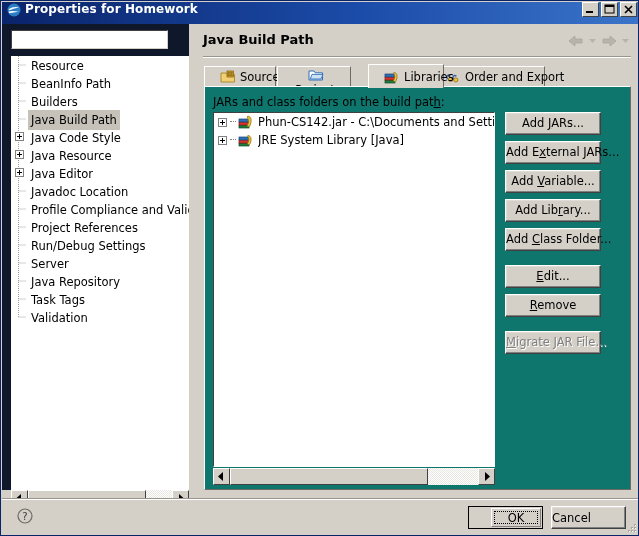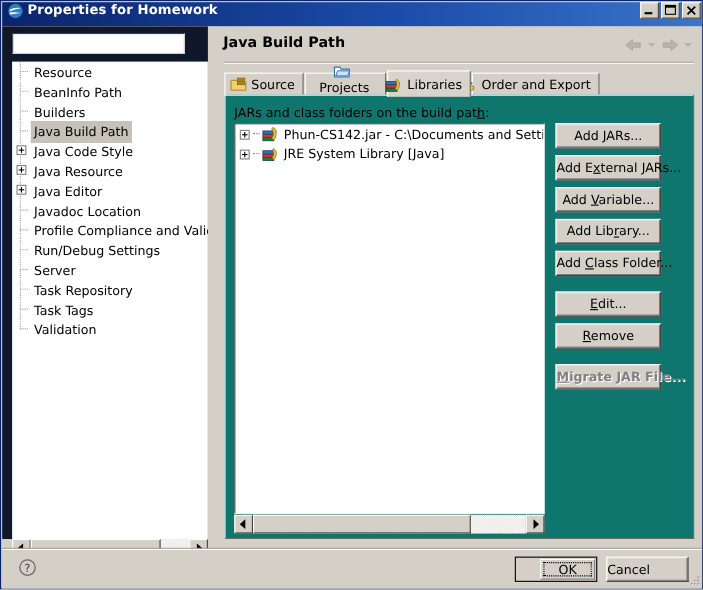--- a/index.html
+++ b/index.html
@@ -229,25 +229,24 @@
     position: absolute;
     top: 2px;
     height: 21px;
     box-sizing: border-box;
     background: #d4d0c8;
     border-top: 1px solid #ffffff;
     border-left: 1px solid #ffffff;
     border-right: 1px solid #6e6a64;
     display: flex;
     align-items: center;
-    padding: 0 7px 0 5px;
+    padding: 0 7px 0 15px;
     font-size: 11.5px;
     white-space: nowrap;
     cursor: default;
-    justify-content: flex-end;
   }
   .tab.selected {
     top: 0px;
     height: 24px;
     background: #d8d4cc;
     border-top: 1px solid #ffffff;
     border-left: 1px solid #ffffff;
     border-right: 1px solid #6e6a64;
     z-index: 5;
   }
@@ -360,21 +359,20 @@
     color: #000;
     text-align: center;
     line-height: 21px;
     cursor: default;
     padding: 0;
     white-space: nowrap;
   }
   .dlg-btn.disabled {
     color: #808080;
     text-shadow: 1px 1px 0 #ffffff;
-    font-weight: bold;
   }
   .dlg-btn.gap { margin-top: 14px; }
   .mn { text-decoration: underline; }
 
   
   #bottombar {
     position: absolute;
     left: 0; top: 475px;
     width: 637px; height: 36px;
     background: #d4d0c8;
@@ -523,29 +521,33 @@
                 <path d="M1.5 0 L1.5 18" stroke="#a0a0a0" stroke-width="1" stroke-dasharray="1 1"></path>
                 <path d="M1.5 9 L9 9" stroke="#a0a0a0" stroke-width="1" stroke-dasharray="1 1"></path>
               </svg></span><span class="tlabel">Javadoc Location</span></div>
           <div class="tree-item"><span class="tree-guide"><svg width="12" height="18" viewBox="0 0 12 18">
                 <path d="M1.5 0 L1.5 18" stroke="#a0a0a0" stroke-width="1" stroke-dasharray="1 1"></path>
                 <path d="M1.5 9 L9 9" stroke="#a0a0a0" stroke-width="1" stroke-dasharray="1 1"></path>
               </svg></span><span class="tlabel">Profile Compliance and Validatio</span></div>
           <div class="tree-item"><span class="tree-guide"><svg width="12" height="18" viewBox="0 0 12 18">
                 <path d="M1.5 0 L1.5 18" stroke="#a0a0a0" stroke-width="1" stroke-dasharray="1 1"></path>
                 <path d="M1.5 9 L9 9" stroke="#a0a0a0" stroke-width="1" stroke-dasharray="1 1"></path>
+              </svg></span><span class="tlabel">Project References</span></div>
+          <div class="tree-item"><span class="tree-guide"><svg width="12" height="18" viewBox="0 0 12 18">
+                <path d="M1.5 0 L1.5 18" stroke="#a0a0a0" stroke-width="1" stroke-dasharray="1 1"></path>
+                <path d="M1.5 9 L9 9" stroke="#a0a0a0" stroke-width="1" stroke-dasharray="1 1"></path>
               </svg></span><span class="tlabel">Run/Debug Settings</span></div>
           <div class="tree-item"><span class="tree-guide"><svg width="12" height="18" viewBox="0 0 12 18">
                 <path d="M1.5 0 L1.5 18" stroke="#a0a0a0" stroke-width="1" stroke-dasharray="1 1"></path>
                 <path d="M1.5 9 L9 9" stroke="#a0a0a0" stroke-width="1" stroke-dasharray="1 1"></path>
               </svg></span><span class="tlabel">Server</span></div>
           <div class="tree-item"><span class="tree-guide"><svg width="12" height="18" viewBox="0 0 12 18">
                 <path d="M1.5 0 L1.5 18" stroke="#a0a0a0" stroke-width="1" stroke-dasharray="1 1"></path>
                 <path d="M1.5 9 L9 9" stroke="#a0a0a0" stroke-width="1" stroke-dasharray="1 1"></path>
-              </svg></span><span class="tlabel">Task Repository</span></div>
+              </svg></span><span class="tlabel">Java Repository</span></div>
           <div class="tree-item"><span class="tree-guide"><svg width="12" height="18" viewBox="0 0 12 18">
                 <path d="M1.5 0 L1.5 18" stroke="#a0a0a0" stroke-width="1" stroke-dasharray="1 1"></path>
                 <path d="M1.5 9 L9 9" stroke="#a0a0a0" stroke-width="1" stroke-dasharray="1 1"></path>
               </svg></span><span class="tlabel">Task Tags</span></div>
           <div class="tree-item"><span class="tree-guide"><svg width="12" height="18" viewBox="0 0 12 18">
                 <path d="M1.5 0 L1.5 9" stroke="#a0a0a0" stroke-width="1" stroke-dasharray="1 1"></path>
                 <path d="M1.5 9 L9 9" stroke="#a0a0a0" stroke-width="1" stroke-dasharray="1 1"></path>
               </svg></span><span class="tlabel">Validation</span></div>
         </div>
       <div id="treescroll">
@@ -603,21 +605,21 @@
               </svg></span>
             <span>Source</span>
           </div>
           <div class="tab" style="left: 73px; width: 74px; flex-direction: column;">
             <span class="tabicon"><svg width="16" height="16" viewBox="0 0 16 16">
                 <path d="M1 4 L6 4 L7.2 5.8 L14.5 5.8 L14.5 13 L1 13 Z" fill="#ffffff" stroke="#2f6fb5" stroke-width="1"></path>
                 <path d="M2.2 12 L4 7.4 L15 7.4 L13 12 Z" fill="#cfe3f6" stroke="#2f6fb5" stroke-width="0.9"></path>
               </svg></span>
             <span>Projects</span>
           </div>
-          <div class="tab selected" style="left: 148px; width: 76px;">
+          <div class="tab selected" style="left: 164px; width: 76px;">
             <span class="tabicon"><svg width="16" height="16" viewBox="0 0 16 16">
                 <rect x="1" y="11" width="10" height="3" fill="#1e7a3c" stroke="#0d4a22" stroke-width="0.7"></rect>
                 <rect x="1" y="8" width="10" height="3" fill="#d8342b" stroke="#8a1a14" stroke-width="0.7"></rect>
                 <rect x="1" y="5" width="10" height="3" fill="#2f6fb5" stroke="#1a4272" stroke-width="0.7"></rect>
                 <path d="M10.5 3 q3.5 2 2.5 6 q-0.6 3 -2 4 l-1.6 -1.2 q1.6 -2.4 1.3 -4.6 q-0.3 -2.2 -1.2 -3.2 Z" fill="#e8c23c" stroke="#8a6c10" stroke-width="0.7"></path>
               </svg></span>
             <span>Libraries</span>
           </div>
           <div class="tab" style="left: 225px; width: 116px;">
             <span class="tabicon"><svg width="16" height="16" viewBox="0 0 16 16">

